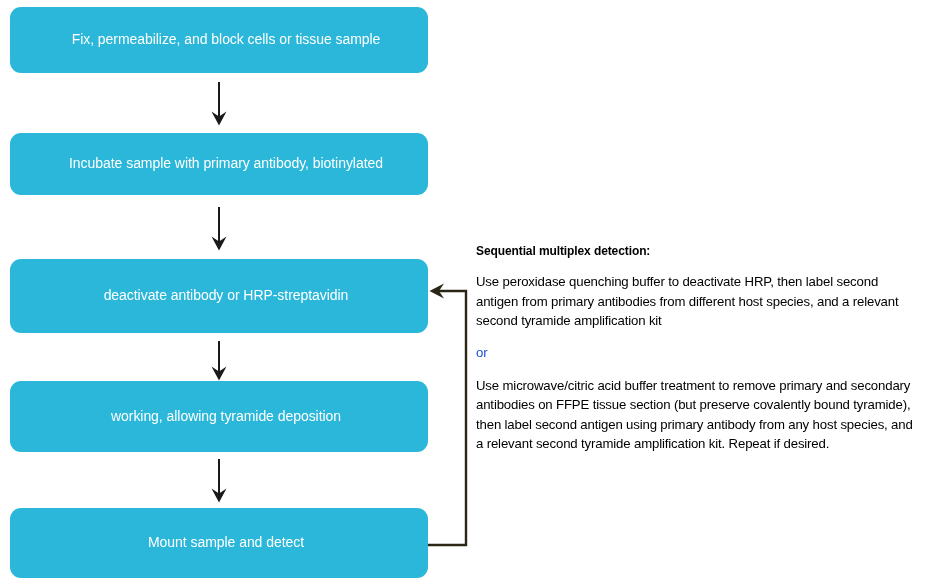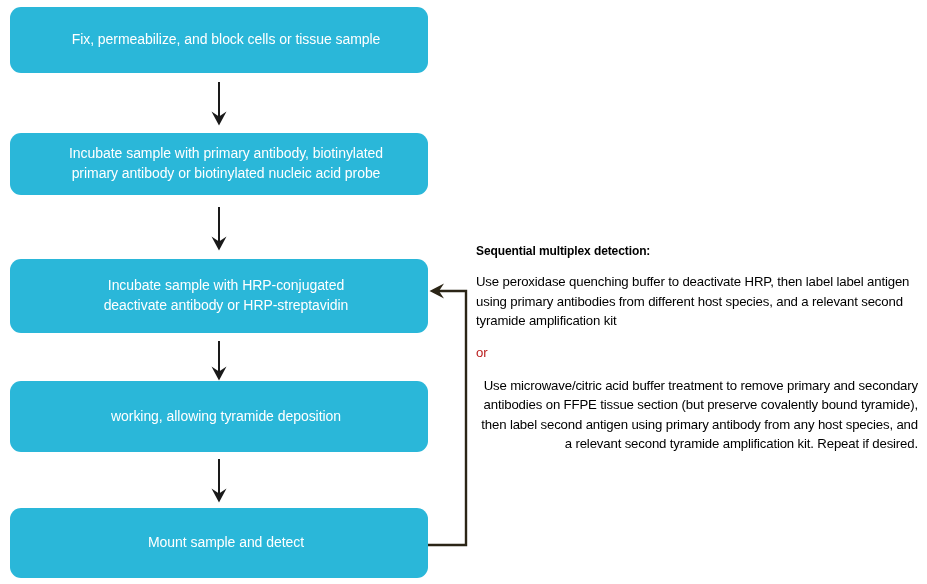--- a/index.html
+++ b/index.html
@@ -88,25 +88,25 @@
   }
   .notes-para {
     font-size: 13.2px;
     color: #000000;
     line-height: 1.47;
     margin: 0 0 13px 0;
     letter-spacing: -0.15px;
   }
   .notes-or {
     font-size: 13.2px;
-    color: #b91c1c;
+    color: #1d4ed8;
     line-height: 1.47;
     margin: 0 0 13px 0;
   }
-  .notes-para:last-child { margin-bottom: 12px; text-align: right; }
+  .notes-para:last-child { margin-bottom: 12px; }
   sup.reg {
     font-size: 0.62em;
     vertical-align: super;
     line-height: 0;
   }
 </style>
 </head>
 <body>
 
 <div id="canvas">
@@ -118,32 +118,30 @@
   </div>
 
   <svg class="arrow-svg arr-1" viewBox="0 0 30 44">
     <line x1="15" y1="0" x2="15" y2="36" stroke="#1a1a1a" stroke-width="2"></line>
     <path d="M15 43.5 L7.5 29.5 L15 34.5 L22.5 29.5 Z" fill="#1a1a1a"></path>
   </svg>
 
   <div class="flow-box box-2">
     <div>
       <span>Incubate sample with primary antibody, biotinylated</span>
-      <span>primary antibody or biotinylated nucleic acid probe</span>
     </div>
   </div>
 
   <svg class="arrow-svg arr-2" viewBox="0 0 30 44">
     <line x1="15" y1="0" x2="15" y2="36" stroke="#1a1a1a" stroke-width="2"></line>
     <path d="M15 43.5 L7.5 29.5 L15 34.5 L22.5 29.5 Z" fill="#1a1a1a"></path>
   </svg>
 
   <div class="flow-box box-3">
     <div>
-      <span>Incubate sample with HRP-conjugated</span>
       <span>deactivate antibody or HRP-streptavidin</span>
     </div>
   </div>
 
   <svg class="arrow-svg arr-3" viewBox="0 0 30 40">
     <line x1="15" y1="0" x2="15" y2="32" stroke="#1a1a1a" stroke-width="2"></line>
     <path d="M15 39.5 L7.5 25.5 L15 30.5 L22.5 25.5 Z" fill="#1a1a1a"></path>
   </svg>
 
   <div class="flow-box box-4">
@@ -165,18 +163,18 @@
 
   <svg id="feedback-connector" viewBox="0 0 60 285">
 
     <path d="M8 270 L46 270 L46 16 L13 16" fill="none" stroke="#2b2516" stroke-width="2.4" stroke-linecap="butt" stroke-linejoin="miter"></path>
 
     <path d="M9.5 16 L24 8.5 L19 16 L24 23.5 Z" fill="#2b2516"></path>
   </svg>
 
   <div id="notes">
     <p class="notes-heading">Sequential multiplex detection:</p>
-    <p class="notes-para">Use peroxidase quenching buffer to deactivate HRP, then label label antigen using primary antibodies from different host species, and a relevant second tyramide amplification kit</p>
+    <p class="notes-para">Use peroxidase quenching buffer to deactivate HRP, then label second antigen from primary antibodies from different host species, and a relevant second tyramide amplification kit</p>
     <p class="notes-or">or</p>
     <p class="notes-para">Use microwave/citric acid buffer treatment to remove primary and secondary antibodies on FFPE tissue section (but preserve covalently bound tyramide), then label second antigen using primary antibody from any host species, and a relevant second tyramide amplification kit. Repeat if desired.</p>
   </div>
 
 </div>
 
 </body></html>

